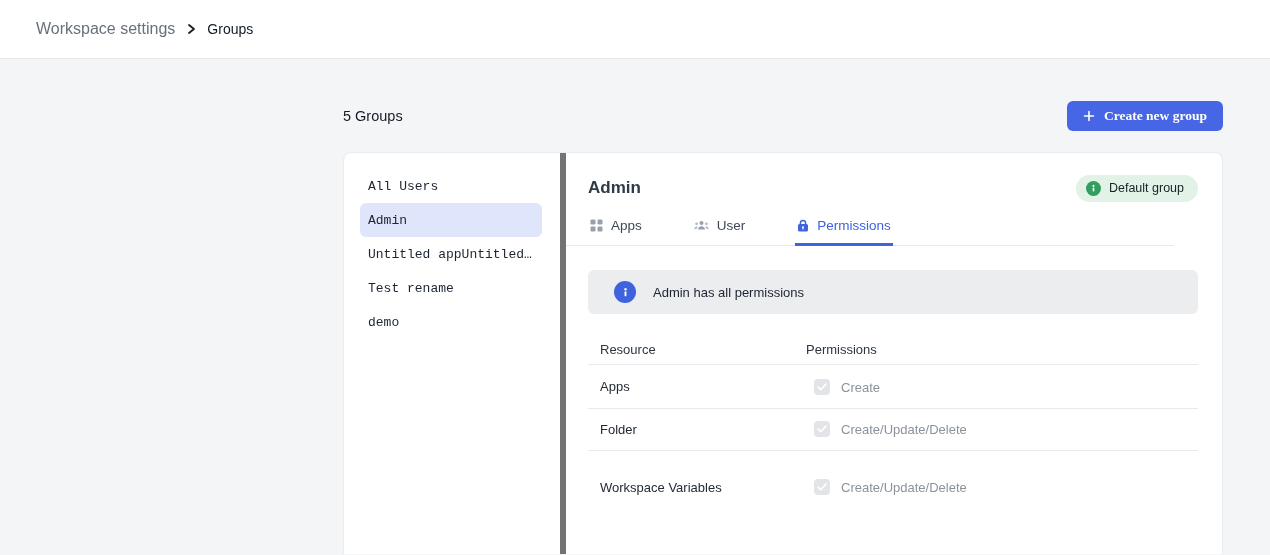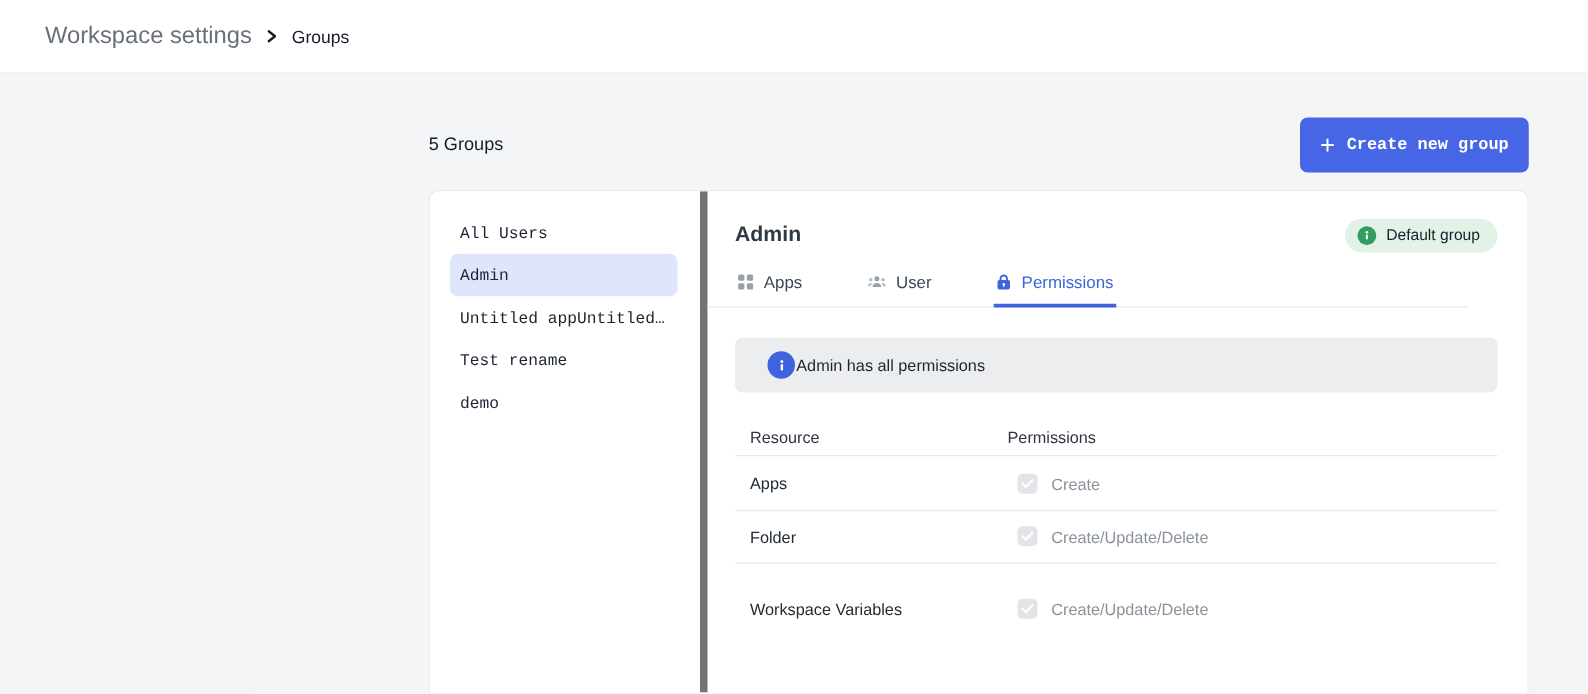--- a/index.html
+++ b/index.html
@@ -7,32 +7,32 @@
   body {
     font-family:"Liberation Sans", sans-serif;
     background:#F3F5F7;
     color:#1B2430;
   }
   
   .topbar {
     height:59px; background:#FFFFFF; border-bottom:1px solid #E7E9EC;
     display:flex; align-items:center; padding-left:36px;
   }
-  .crumb-parent { font-size:19px; color:#68707C; cursor:pointer; }
+  .crumb-parent { font-size:16px; color:#68707C; cursor:pointer; }
   .crumb-chevron { display:flex; align-items:center; margin:0 10px; }
   .crumb-current { font-size:14px; font-weight:400; color:#121A26; }
 
   
   .content { margin-left:343px; width:880px; padding-top:42px; }
   .toolbar-row { display:flex; justify-content:space-between; align-items:center; margin-bottom:21px; height:30px; }
   .groups-count { font-size:14.5px; font-weight:500; color:#151B26; }
   .create-btn {
-    display:flex; align-items:center; gap:9px; height:44px; padding:0 16px;
+    display:flex; align-items:center; gap:9px; height:30px; padding:0 16px;
     background:#4666E5; color:#FFFFFF; border:none; border-radius:6px;
-    font-family:Liberation Mono, monospace; font-size:13.5px; font-weight:600; cursor:pointer;
+    font-family:Liberation Serif, serif; font-size:13.5px; font-weight:600; cursor:pointer;
   }
   .create-btn svg { display:block; }
 
   
   .card {
     background:#FFFFFF; border:1px solid #E9EBEE; border-bottom:none;
     border-radius:8px 8px 0 0; height:402px; display:flex; overflow:hidden;
   }
   .group-list { width:222px; flex:0 0 222px; border-right:6px solid #737373; padding:16px 18px 0 16px;font-family:Liberation Mono, monospace; }
   .group-item {
@@ -61,21 +61,21 @@
   .tab {
     display:flex; align-items:center; gap:8px; padding:0 2px 10px 2px;
     font-size:13.5px; font-weight:500; color:#3E4854;
     border-bottom:3px solid transparent; margin-bottom:-1px; cursor:pointer;
   }
   .tab.active { color:#3E63DD; border-bottom-color:#3E63DD; }
   .tab svg { display:block; }
 
   .banner {
     margin-top:24px; height:44px; background:#ECEDEF; border-radius:6px;
-    display:flex; align-items:center; gap:1px; padding:0 16px 0 26px;
+    display:flex; align-items:center; gap:17px; padding:0 16px 0 26px;
     font-size:13px; color:#1B2430;
   }
 
   
   .perm-table { margin-top:21px; }
   .thead { display:flex; align-items:center; height:30px; border-bottom:1px solid #E7E9EC;
            font-size:13px; font-weight:500; color:#2D3540; }
   .col-resource { width:218px; flex:0 0 218px; padding-left:12px; }
   .col-perms { flex:1; min-width:0; }
   .trow { display:flex; border-bottom:1px solid #E7E9EC; }

